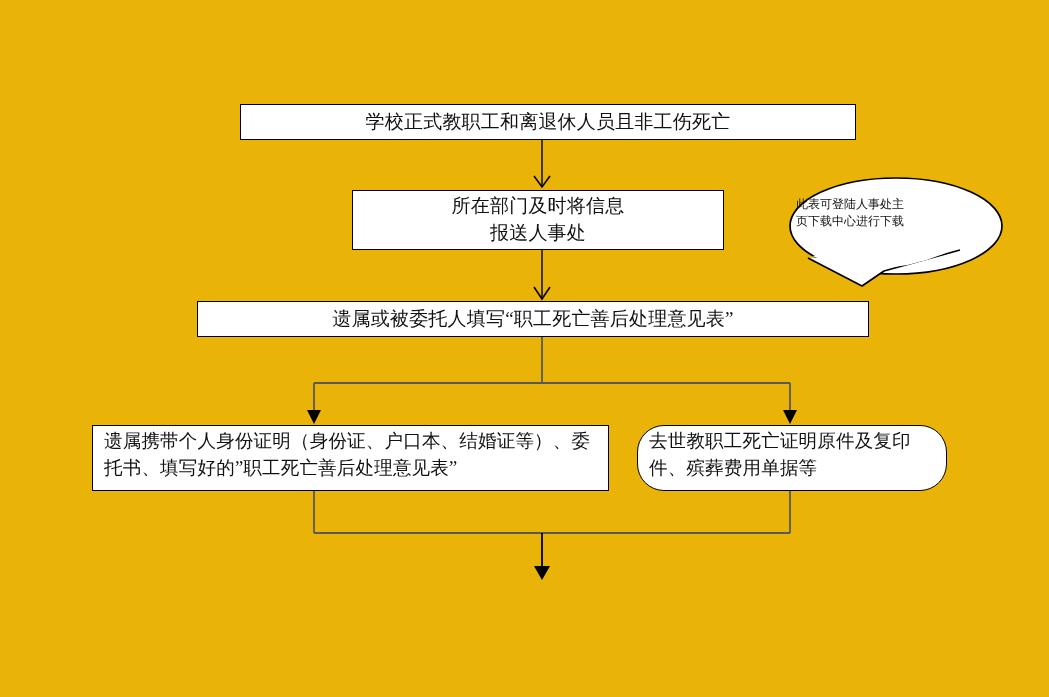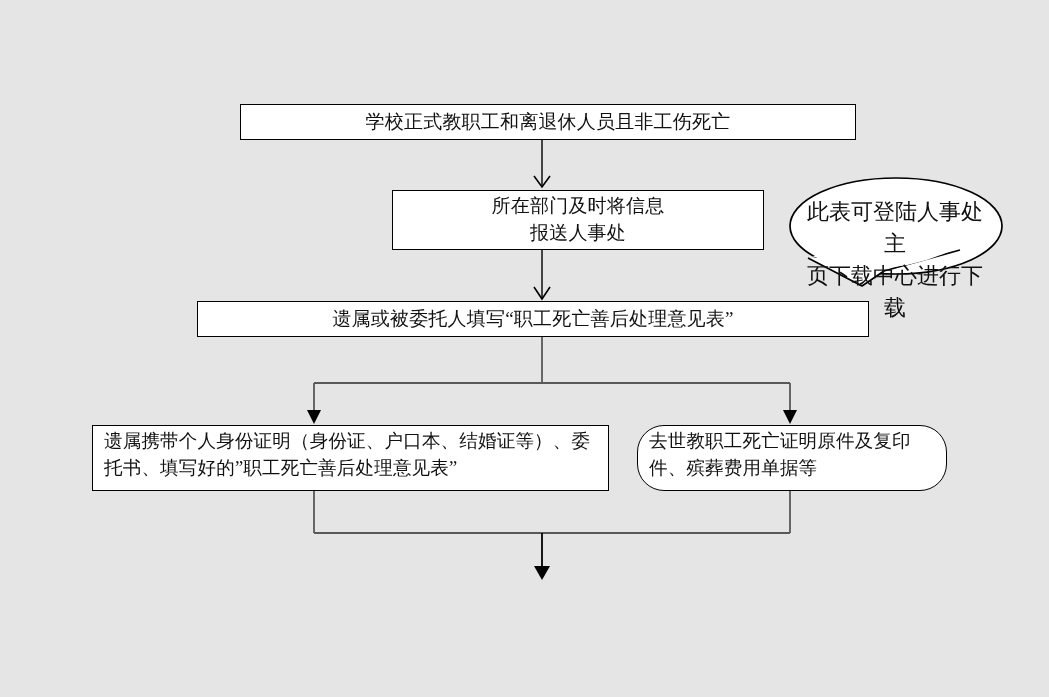--- a/index.html
+++ b/index.html
@@ -7,21 +7,21 @@
     padding: 0;
     background: #ffffff;
   }
   body {
     font-family: "Liberation Serif", "DejaVu Serif", serif;
   }
   #canvas {
     position: relative;
     width: 1049px;
     height: 697px;
-    background: #e5e5e5;
+    background: #eab308;
     overflow: hidden;
   }
   .node {
     position: absolute;
     box-sizing: border-box;
     border: 1.4px solid #000000;
     background: #ffffff;
     display: flex;
     align-items: center;
     justify-content: center;
@@ -36,42 +36,42 @@
     text-align: left;
     padding: 3px 9px 10px 11px;
   }
   .node-text {
     display: block;
     white-space: pre-line;
   }
 
   
   #node-start  { left: 240px; top: 104px; width: 616px; height: 36px; }
-  #node-report { left: 392px; top: 190px; width: 372px; height: 60px; }
+  #node-report { left: 352px; top: 190px; width: 372px; height: 60px; }
   #node-form   { left: 197px; top: 301px; width: 672px; height: 36px; }
   #node-docs-left  { left: 92px;  top: 425px; width: 517px; height: 66px; font-size: 18.5px; }
   #node-docs-right { left: 637px; top: 425px; width: 310px; height: 66px; font-size: 18.5px; border-radius: 27px; }
   #node-office { left: 370px; top: 581px; width: 385px; height: 33px; }
 
   
   #connectors, #bubble-layer {
     position: absolute;
     left: 0;
     top: 0;
     width: 1049px;
     height: 697px;
     pointer-events: none;
   }
   .bubble-text {
     position: absolute;
-    left: 797px;
+    left: 752px;
     top: 196px;
     width: 196px;
     text-align: center;
-    font-size: 22px;
+    font-size: 12px;
     line-height: 1.45;
     color: #111111;
     white-space: pre-line;
   }
 </style>
 </head>
 <body>
 
 <div id="canvas">
 

